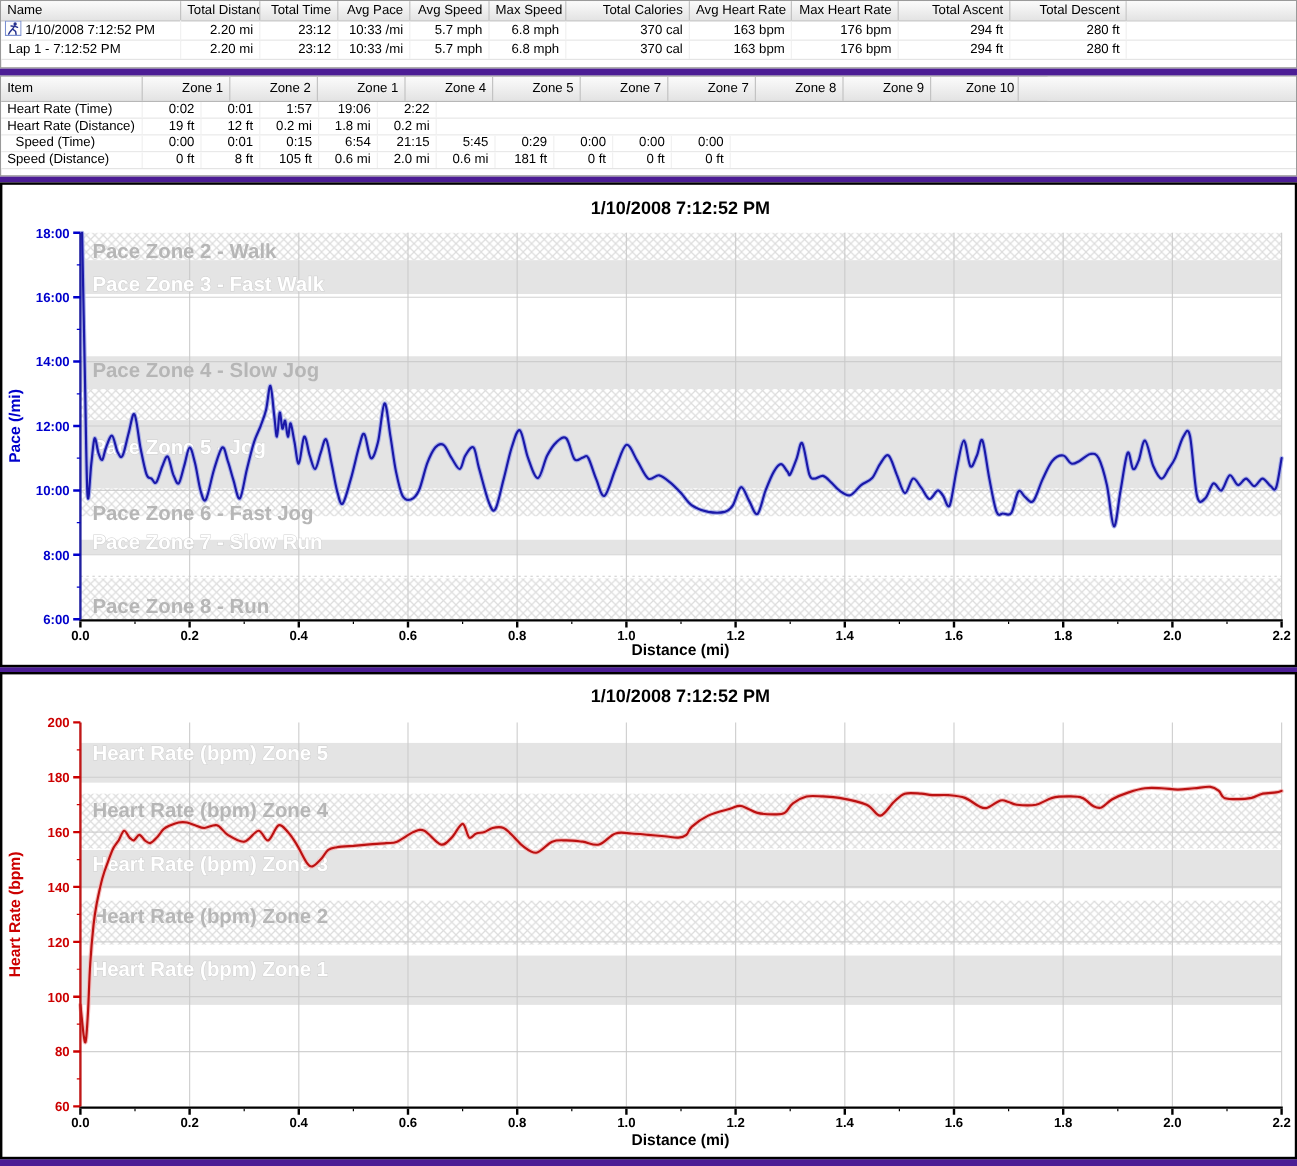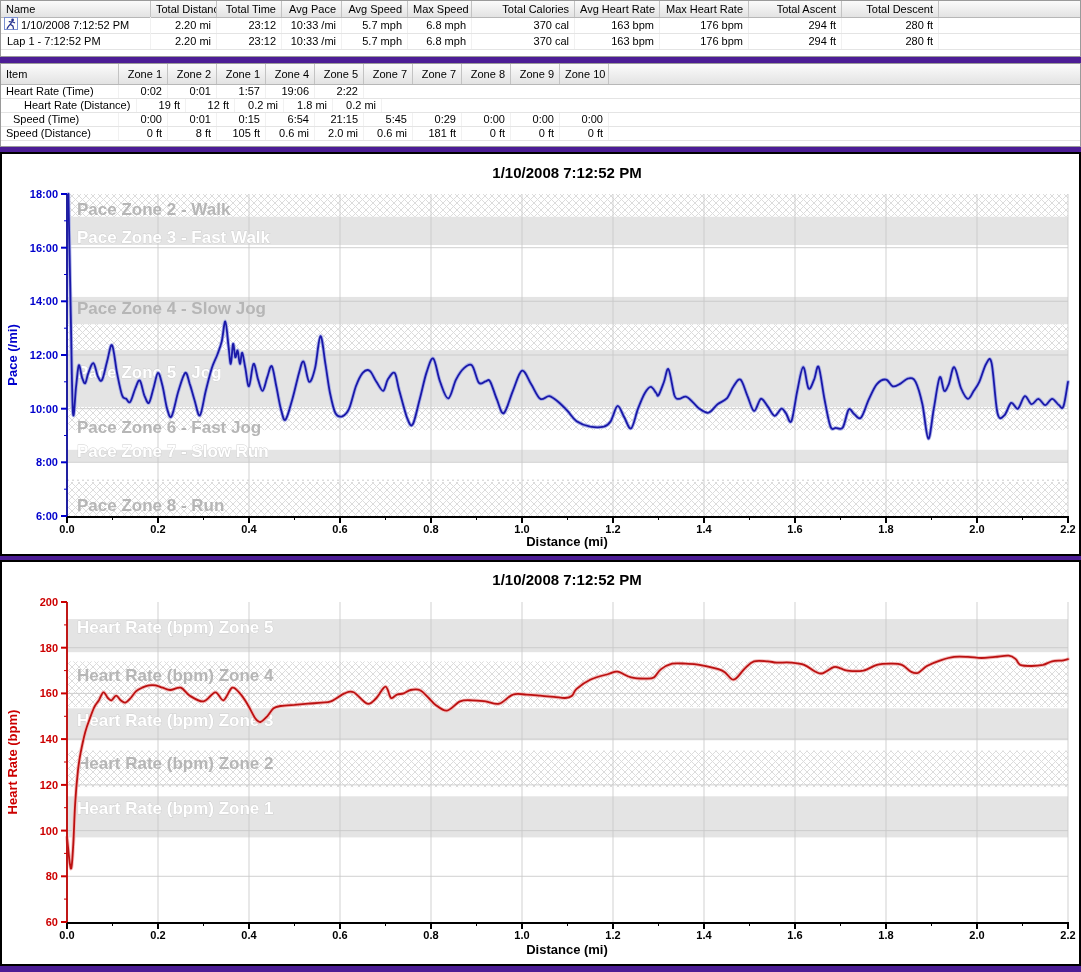--- a/index.html
+++ b/index.html
@@ -79,21 +79,21 @@
         <div class="t-cell b-cell ar" style="width: 64px; line-height: 15px;">6.8 mph</div>
         <div class="t-cell b-cell ar" style="width: 103px; line-height: 15px;">370 cal</div>
         <div class="t-cell b-cell ar" style="width: 85px; line-height: 15px;">163 bpm</div>
         <div class="t-cell b-cell ar" style="width: 89px; line-height: 15px;">176 bpm</div>
         <div class="t-cell b-cell ar" style="width: 93px; line-height: 15px;">294 ft</div>
         <div class="t-cell b-cell ar" style="width: 97px; line-height: 15px;">280 ft</div>
       </div>
     </div>
 
   <div class="panel" id="zones-panel" style="top:63px;height:84px;">
-      <div class="t-hdr" style="height: 20px;">
+      <div class="t-hdr" style="height: 20px; gap: 24px;">
         <div class="t-cell hdr-cell al" style="width: 118px; line-height: 20px;">Item</div>
         <div class="t-cell hdr-cell ar" style="width: 49px; line-height: 20px; text-align: right;">Zone 1</div>
         <div class="t-cell hdr-cell ar" style="width: 49px; line-height: 20px;">Zone 2</div>
         <div class="t-cell hdr-cell ar" style="width: 49px; line-height: 20px;">Zone 1</div>
         <div class="t-cell hdr-cell ar" style="width: 49px; line-height: 20px;">Zone 4</div>
         <div class="t-cell hdr-cell ar" style="width: 49px; line-height: 20px;">Zone 5</div>
         <div class="t-cell hdr-cell ar" style="width: 49px; line-height: 20px;">Zone 7</div>
         <div class="t-cell hdr-cell ar" style="width: 49px; line-height: 20px;">Zone 7</div>
         <div class="t-cell hdr-cell ar" style="width: 49px; line-height: 20px;">Zone 8</div>
         <div class="t-cell hdr-cell ar" style="width: 49px; line-height: 20px;">Zone 9</div>
@@ -107,21 +107,21 @@
         <div class="t-cell b-cell ar" style="width: 49px; line-height: 13px;">1:57</div>
         <div class="t-cell b-cell ar" style="width: 49px; line-height: 13px; text-align: right;">19:06</div>
         <div class="t-cell b-cell ar" style="width: 49px; line-height: 13px;">2:22</div>
         <div class="t-cell b-cell ar" style="width: 49px; line-height: 13px;"></div>
         <div class="t-cell b-cell ar" style="width: 49px; line-height: 13px;"></div>
         <div class="t-cell b-cell ar" style="width: 49px; line-height: 13px;"></div>
         <div class="t-cell b-cell ar" style="width: 49px; line-height: 13px;"></div>
         <div class="t-cell b-cell ar" style="width: 49px; line-height: 13px;"></div>
       </div>
       <div class="t-row" style="height: 13px;">
-        <div class="t-cell b-cell al" style="width: 118px; line-height: 13px; margin-left: 18px;">Heart Rate (Distance)</div>
+        <div class="t-cell b-cell al" style="width: 118px; line-height: 13px;">Heart Rate (Distance)</div>
         <div class="t-cell b-cell ar" style="width: 49px; line-height: 13px;">19 ft</div>
         <div class="t-cell b-cell ar" style="width: 49px; line-height: 13px;">12 ft</div>
         <div class="t-cell b-cell ar" style="width: 49px; line-height: 13px;">0.2 mi</div>
         <div class="t-cell b-cell ar" style="width: 49px; line-height: 13px;">1.8 mi</div>
         <div class="t-cell b-cell ar" style="width: 49px; line-height: 13px;">0.2 mi</div>
         <div class="t-cell b-cell ar" style="width: 49px; line-height: 13px;"></div>
         <div class="t-cell b-cell ar" style="width: 49px; line-height: 13px;"></div>
         <div class="t-cell b-cell ar" style="width: 49px; line-height: 13px;"></div>
         <div class="t-cell b-cell ar" style="width: 49px; line-height: 13px;"></div>
         <div class="t-cell b-cell ar" style="width: 49px; line-height: 13px;"></div>

